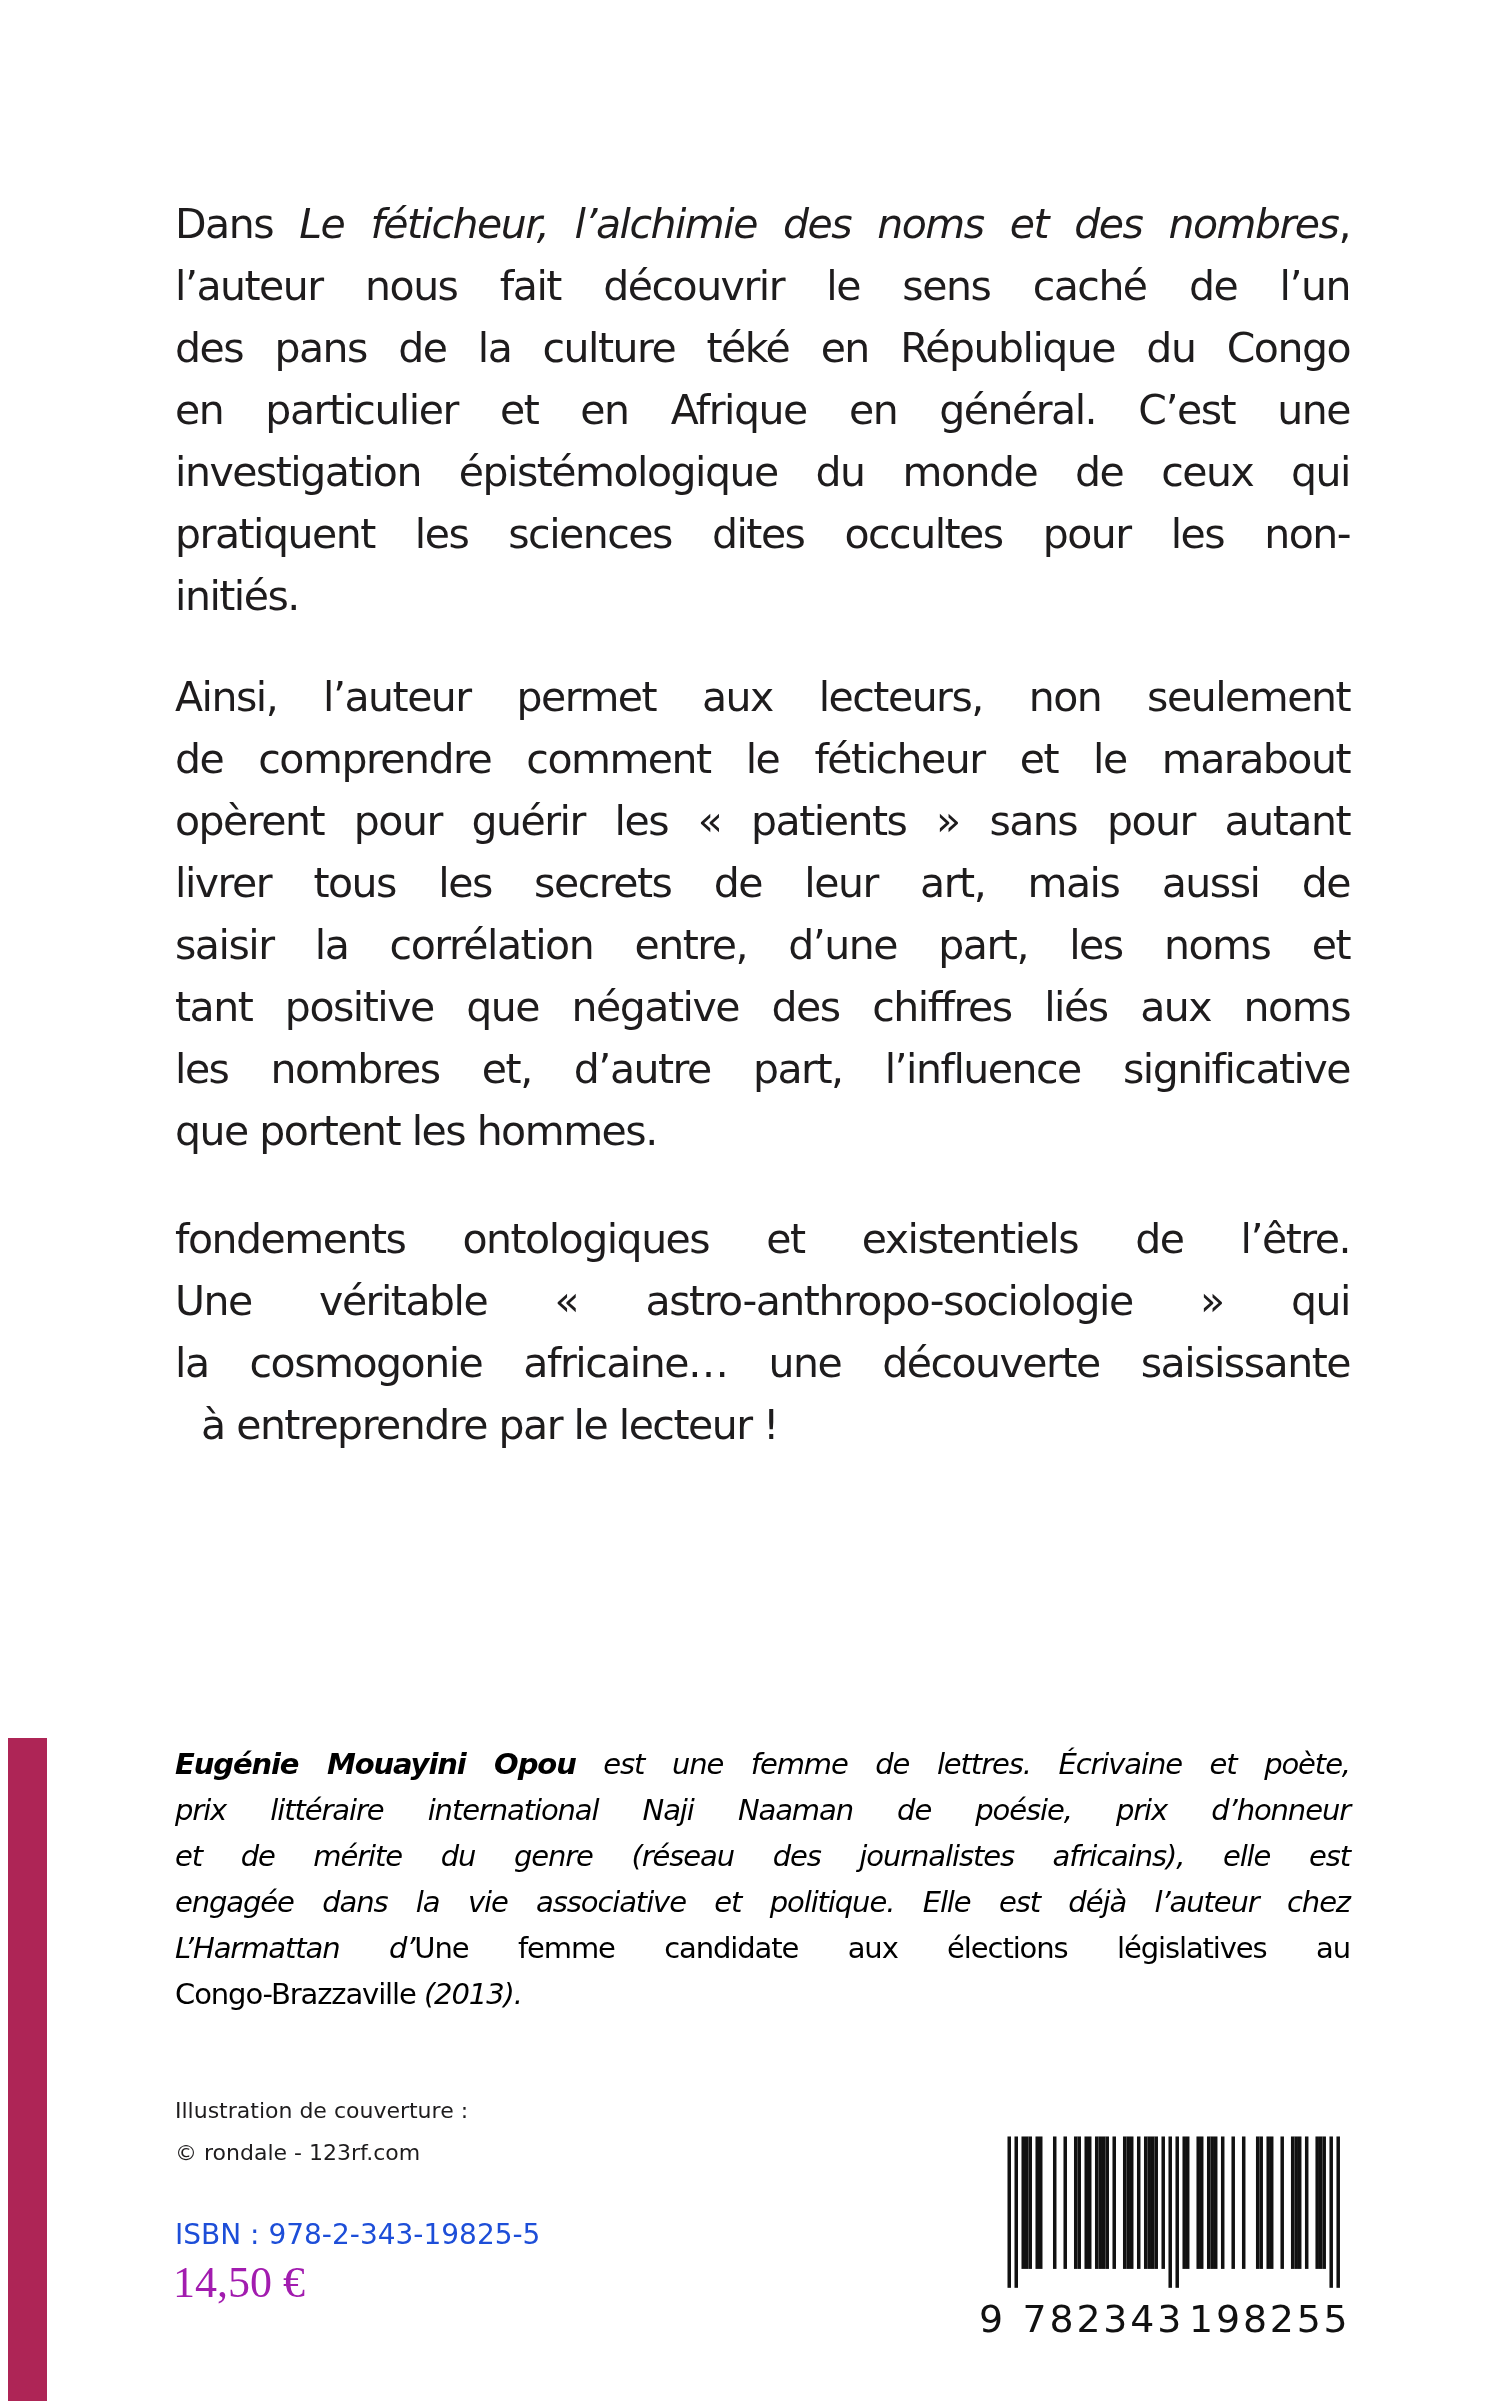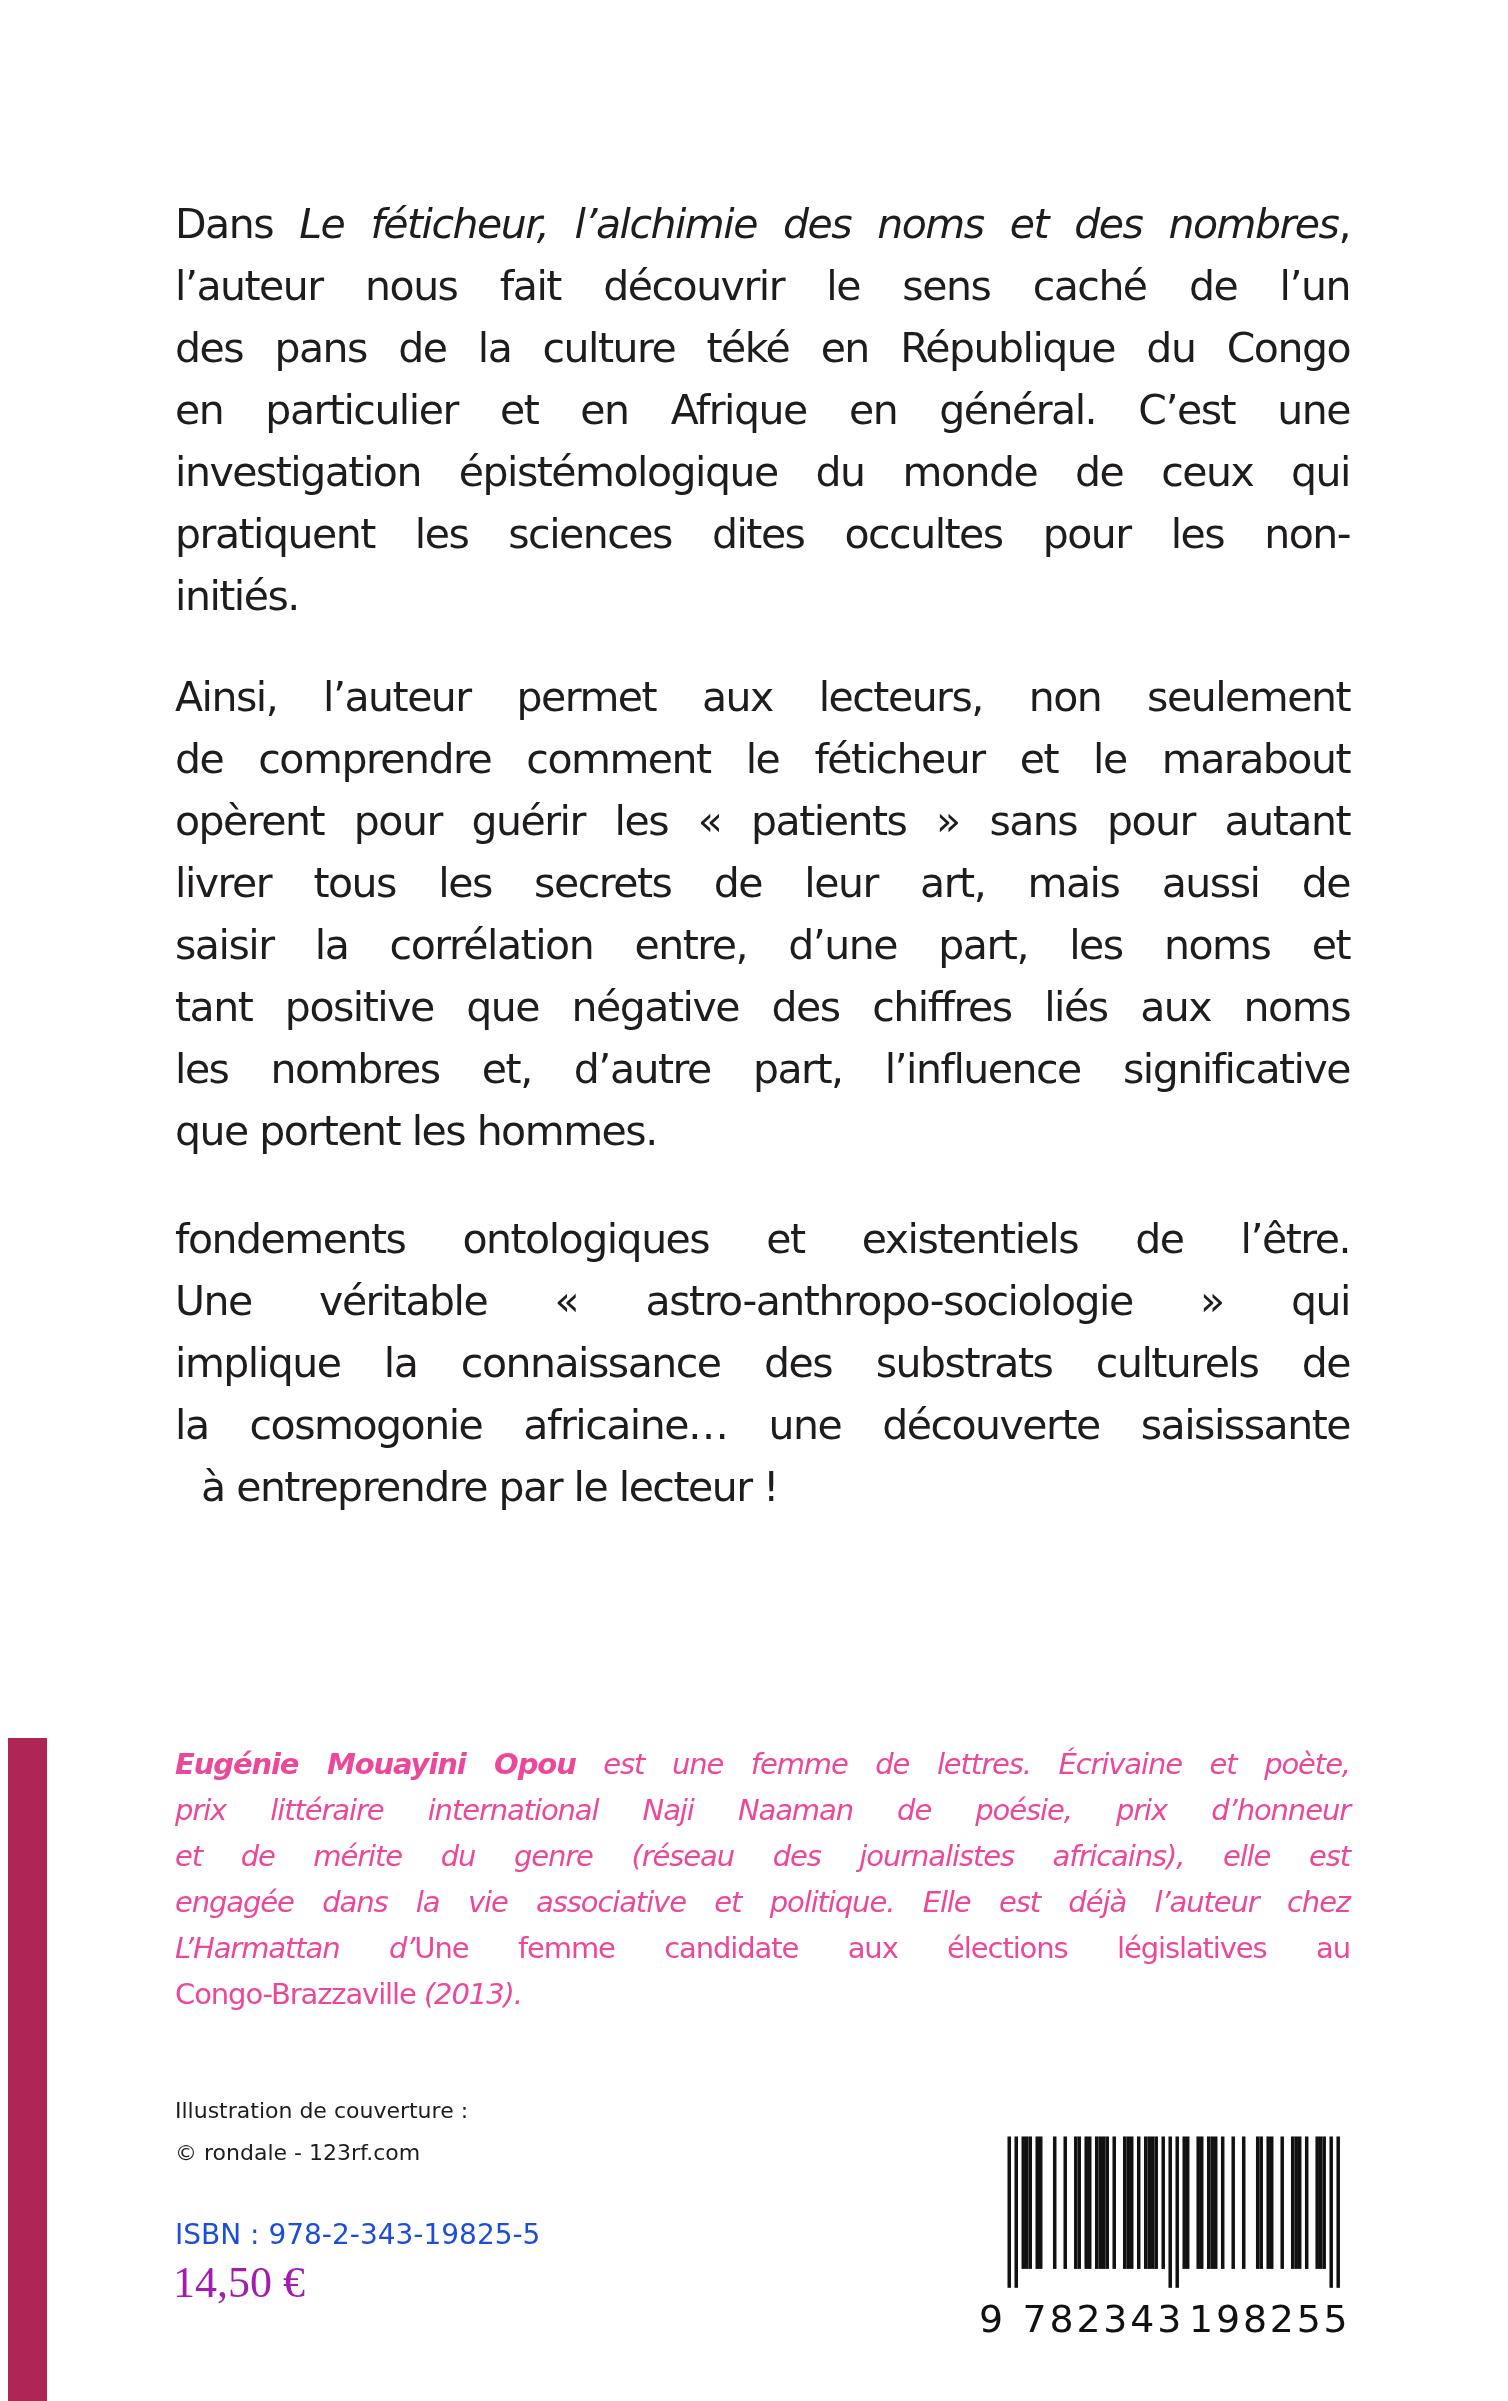--- a/index.html
+++ b/index.html
@@ -56,21 +56,21 @@
 
     .bio {
       position: absolute;
       left: 167px;
       top: 1741px;
       width: 1175px;
       font-family: "DejaVu Sans", sans-serif;
       font-size: 29px;
       letter-spacing: -1.1px;
       font-style: italic;
-      color: #ec4899;
+      color: #000000;
     }
     .bio .line {
       height: 46px;
       line-height: 46px;
     }
 
     .footer-credit {
       position: absolute;
       left: 167px;
       top: 2090px;
@@ -129,21 +129,20 @@
       <div class="line"><span style="font-style: normal;">opèrent pour guérir les « patients » sans pour autant</span></div>
       <div class="line"><span style="font-style: normal;">livrer tous les secrets de leur art, mais aussi de</span></div>
       <div class="line"><span style="font-style: normal;">saisir la corrélation entre, d’une part, les noms et</span></div>
       <div class="line"><span style="font-style: normal;">tant positive que négative des chiffres liés aux noms</span></div>
       <div class="line"><span style="font-style: normal;">les nombres et, d’autre part, l’influence significative</span></div>
       <div class="line last"><span style="font-style: normal;">que portent les hommes.</span></div>
     </div>
   <div class="main-block p3">
       <div class="line"><span style="font-style: normal;">fondements ontologiques et existentiels de l’être.</span></div>
       <div class="line"><span style="font-style: normal;">Une véritable « astro-anthropo-sociologie » qui</span></div>
-      <div class="line"><span style="font-style: normal;">implique la connaissance des substrats culturels de</span></div>
       <div class="line"><span style="font-style: normal;">la cosmogonie africaine… une découverte saisissante</span></div>
       <div class="line last"><span style="font-style: normal; margin-left: 26px;">à entreprendre par le lecteur !</span></div>
     </div>
 
   <div class="bio">
       <div class="line"><span style="font-style: italic; font-weight: bold;">Eugénie Mouayini Opou</span><span style="font-style: italic;"> est une femme de lettres. Écrivaine et poète,</span></div>
       <div class="line"><span style="font-style: italic;">prix littéraire international Naji Naaman de poésie, prix d’honneur</span></div>
       <div class="line"><span style="font-style: italic;">et de mérite du genre (réseau des journalistes africains), elle est</span></div>
       <div class="line"><span style="font-style: italic;">engagée dans la vie associative et politique. Elle est déjà l’auteur chez</span></div>
       <div class="line"><span style="font-style: italic;">L’Harmattan d’</span><span style="font-style: normal;">Une femme candidate aux élections législatives au</span></div>

